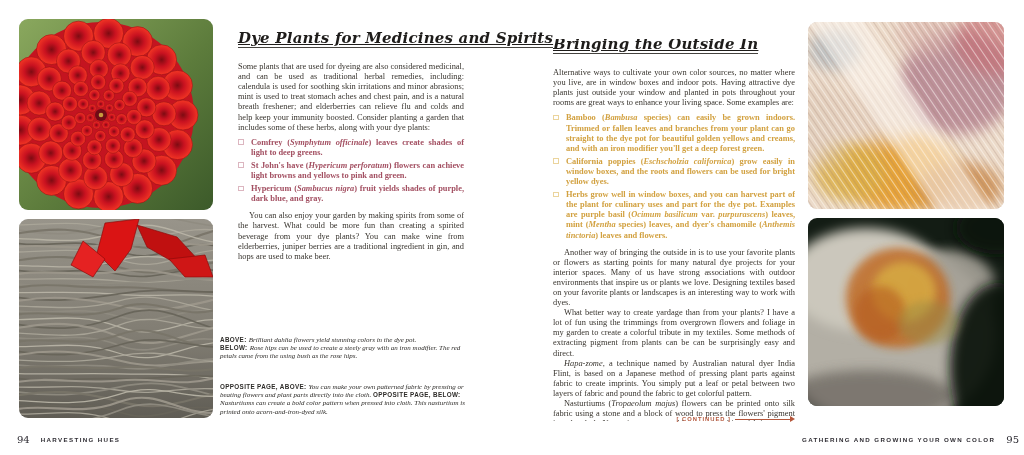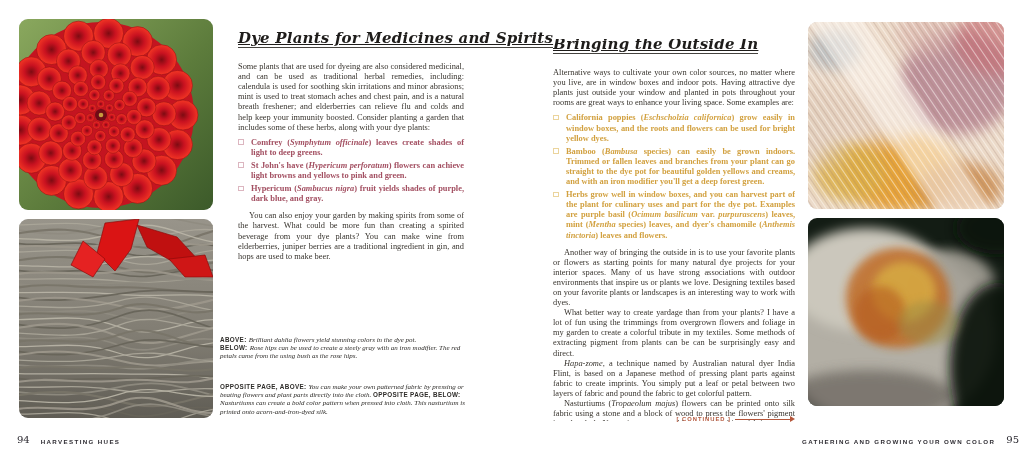--- a/index.html
+++ b/index.html
@@ -36,21 +36,21 @@
 .checklist.left .check-item{color:var(--left-list,#a35062)}
 .checklist.right .check-item{color:var(--right-list,#d2a140)}
 .checkbox{position:absolute;left:0;top:1.5px;width:5.5px;height:5.5px;border:1px solid;background:#fff}
 .checklist.left .checkbox{border-color:var(--left-checkbox-border,#dcb6c0)}
 .checklist.right .checkbox{border-color:var(--right-checkbox-border,#ebd49c)}
 .it{font-style:italic}
 .caption{position:absolute;font-size:7px;line-height:8.2px;font-style:italic;color:#2d2b28;text-align:left}
 .caption .lbl{font-style:normal;font-family:"Liberation Sans",sans-serif;font-weight:bold;font-size:6.3px;letter-spacing:.35px}
 #cap1{left:220px;top:336px;width:243px}
 #cap2{left:220px;top:383px;width:246px}
-.footer{position:absolute;top:434px;display:flex;align-items:flex-end;gap:11px}
+.footer{position:absolute;top:434px;display:flex;align-items:center;gap:11px}
 #footer-left{left:17px}
 #footer-right{right:5px}
 .pagenum{font-family:"DejaVu Serif",serif;font-size:10px;color:#2b2930}
 .runtitle{font-family:"Liberation Sans",sans-serif;font-size:6.2px;font-weight:bold;letter-spacing:1.35px;color:var(--footer-text,#2f2d33)}
 .continued{position:absolute;left:41px;top:416px;width:242px;display:flex;justify-content:flex-end;align-items:center;gap:4px;color:var(--continued-accent,#b5563a)}
 .ctext{font-family:"Liberation Sans",sans-serif;font-size:5.8px;font-weight:bold;letter-spacing:1px}
 .arrow{display:inline-flex;align-items:center}
 .aline{display:inline-block;width:56px;height:1px;background:currentColor}
 .ahead{display:inline-block;width:0;height:0;border-left:5px solid currentColor;border-top:3px solid transparent;border-bottom:3px solid transparent;margin-left:-1px}
 </style>
@@ -234,22 +234,22 @@
       <span class="pagenum">94</span>
       <span class="runtitle">HARVESTING HUES</span>
     </div>
   </section>
 
   <section class="page page-right">
     <div class="col right-col">
       <h2 class="heading">Bringing the Outside In</h2>
       <p class="para"><span>Alternative ways to cultivate your own color sources, no matter where you live, are in window boxes and indoor pots. Having attractive dye plants just outside your window and planted in pots throughout your rooms are great ways to enhance your living space. Some examples are:</span></p>
       <div class="checklist right">
+          <div class="check-item"><span class="checkbox"></span><span><span>Bamboo (</span><span class="it">Bambusa</span><span> species) can easily be grown indoors. Trimmed or fallen leaves and branches from your plant can go straight to the dye pot for beautiful golden yellows and creams, and with an iron modifier you'll get a deep forest green.</span></span></div>
           <div class="check-item"><span class="checkbox"></span><span><span>California poppies (</span><span class="it">Eschscholzia californica</span><span>) grow easily in window boxes, and the roots and flowers can be used for bright yellow dyes.</span></span></div>
-          <div class="check-item"><span class="checkbox"></span><span><span>Bamboo (</span><span class="it">Bambusa</span><span> species) can easily be grown indoors. Trimmed or fallen leaves and branches from your plant can go straight to the dye pot for beautiful golden yellows and creams, and with an iron modifier you'll get a deep forest green.</span></span></div>
           <div class="check-item"><span class="checkbox"></span><span><span>Herbs grow well in window boxes, and you can harvest part of the plant for culinary uses and part for the dye pot. Examples are purple basil (</span><span class="it">Ocimum basilicum</span><span> var. </span><span class="it">purpurascens</span><span>) leaves, mint (</span><span class="it">Mentha</span><span> species) leaves, and dyer's chamomile (</span><span class="it">Anthemis tinctoria</span><span>) leaves and flowers.</span></span></div>
         </div>
       <div>
           <p class="para ind"><span>Another way of bringing the outside in is to use your favorite plants or flowers as starting points for many natural dye projects for your interior spaces. Many of us have strong associations with outdoor environments that inspire us or plants we love. Designing textiles based on your favorite plants or landscapes is an interesting way to work with dyes.</span></p>
           <p class="para ind"><span>What better way to create yardage than from your plants? I have a lot of fun using the trimmings from overgrown flowers and foliage in my garden to create a colorful tribute in my textiles. Some methods of extracting pigment from plants can be can be surprisingly easy and direct.</span></p>
           <p class="para ind"><span class="it">Hapa-zome</span><span>, a technique named by Australian natural dyer India Flint, is based on a Japanese method of pressing plant parts against fabric to create imprints. You simply put a leaf or petal between two layers of fabric and pound the fabric to get colorful pattern.</span></p>
           <p class="para ind"><span>Nasturtiums (</span><span class="it">Tropaeolum majus</span><span>) flowers can be printed onto silk fabric using a stone and a block of wood to press the flowers' pigment into the cloth. Nasturtiums stems and leaves printed into fabric create a beautiful bright green impression.</span></p>
         </div>
     </div>
 

